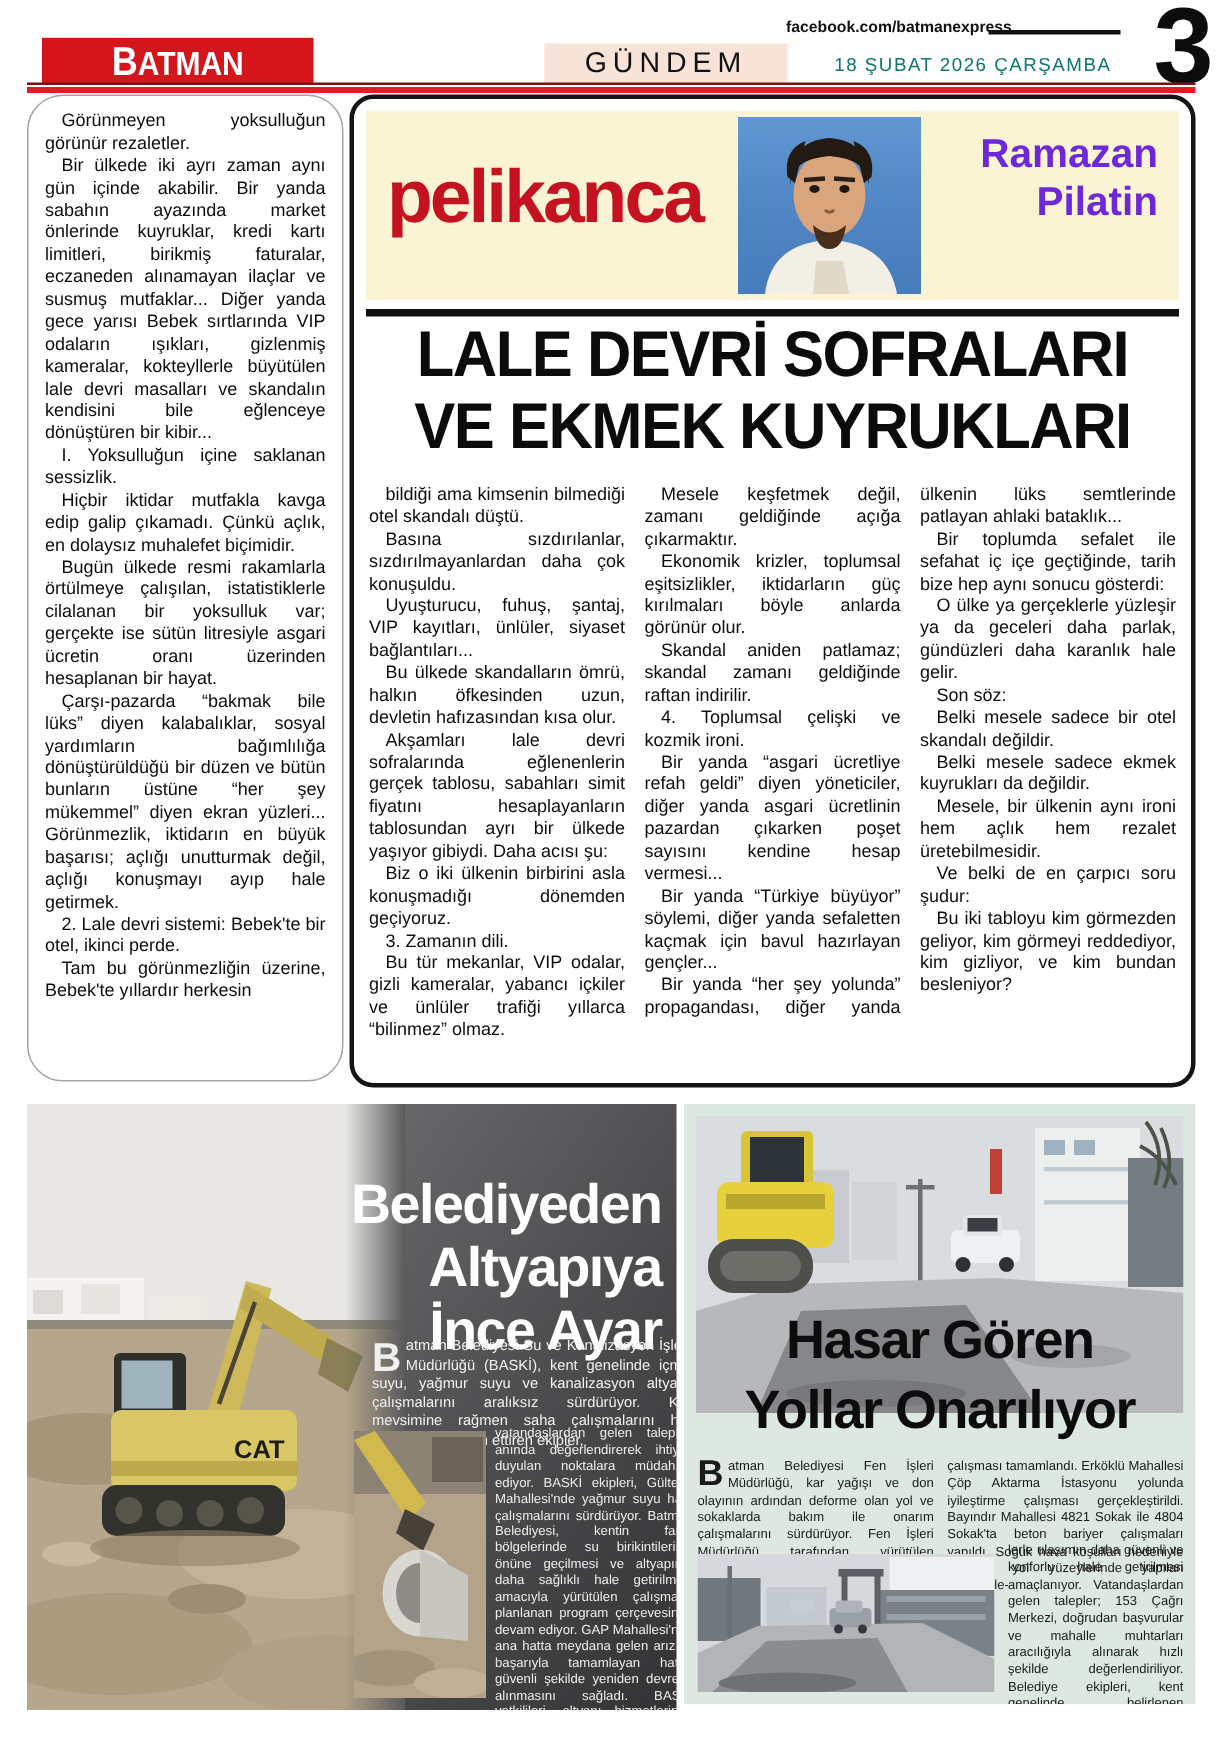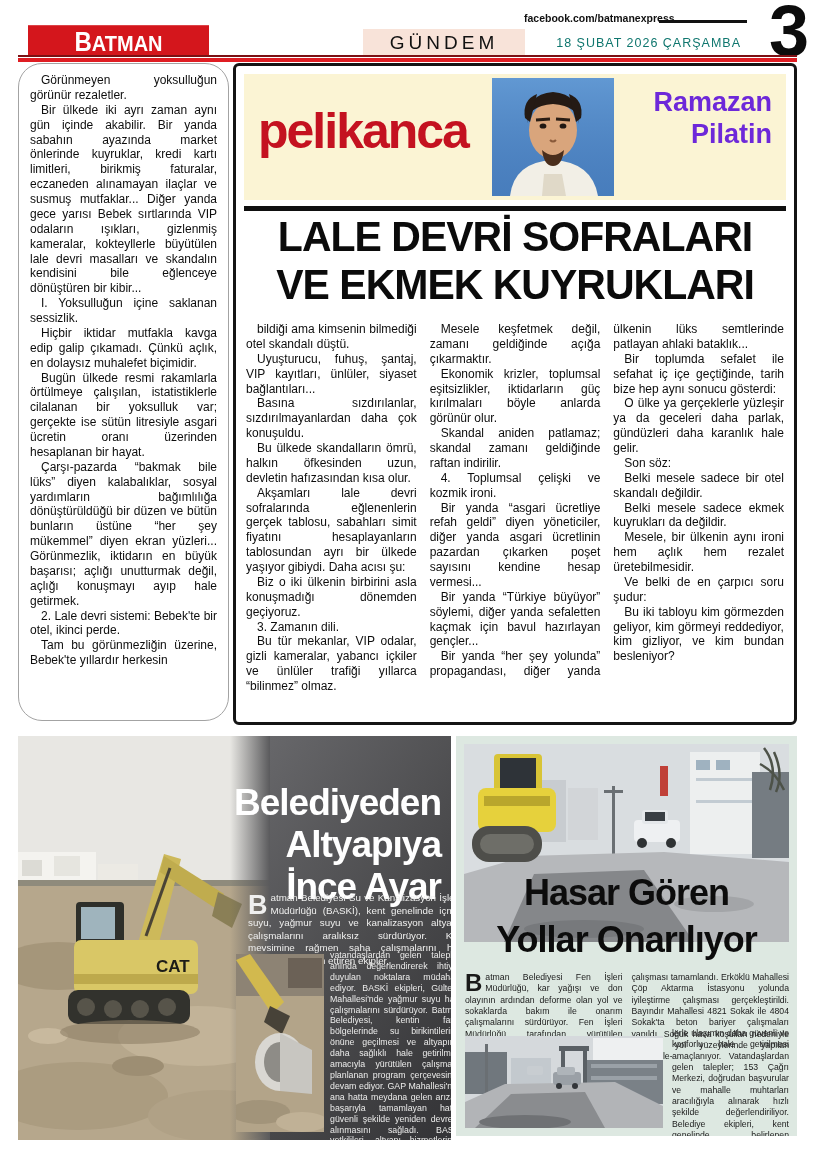--- a/index.html
+++ b/index.html
@@ -21,21 +21,21 @@
                  background:linear-gradient(#7c1013 0 2px, #ffffff 2px 3px, #df1d23 3px 7px); }
 
   
   .left-box { position:absolute; left:18px; top:63px; width:211px; height:658px;
               border:1px solid #a3a3a3; border-radius:24px; padding:9px 11px; overflow:hidden; }
   .left-box .para, .cols .para { font-size:12px; line-height:1.24; text-align:justify; text-indent:11px; color:#0d0d0d; }
   .para.bold { font-weight:400; }
 
   
   .main-box { position:absolute; left:233px; top:63px; width:564px; height:662px;
-              border:3px solid #141414; border-radius:6px; overflow:hidden; }
+              border:3px solid #141414; border-radius:16px; overflow:hidden; }
   .banner { position:absolute; left:8px; top:8px; right:8px; height:126px; background:#fbf4d4; }
   .brand { position:absolute; left:14px; top:28px; font-size:50px; font-weight:800; letter-spacing:-2px; color:#c41220; }
   .portrait { position:absolute; left:248px; top:4px; width:122px; height:118px; }
   .author { position:absolute; right:14px; top:12px; font-size:27px; font-weight:700; text-align:right; line-height:1.2; color:#6d28d9; white-space:pre-line; }
   .black-rule { position:absolute; left:8px; right:8px; top:140px; height:5px; background:#0f0f0f; }
   .headline { position:absolute; left:0; right:0; top:149px; text-align:center; font-weight:800;
               font-size:41px; line-height:1.12; letter-spacing:-1px; color:#0b0b0b; transform:scaleY(1.05); }
   .cols { position:absolute; left:10px; right:10px; top:256px; bottom:8px;
           column-count:3; column-gap:13px; overflow:hidden; }
 
@@ -115,22 +115,22 @@
       <div class="author">Ramazan
 Pilatin</div>
     </div>
     <div class="black-rule"></div>
     <div class="headline">
       <div>LALE DEVRİ SOFRALARI</div>
       <div>VE EKMEK KUYRUKLARI</div>
     </div>
     <div class="cols">
         <p class="para">bildiği ama kimsenin bilmediği otel skandalı düştü.</p>
+        <p class="para">Basına sızdırılanlar, sızdırılmayanlardan daha çok konuşuldu.</p>
         <p class="para">Uyuşturucu, fuhuş, şantaj, VIP kayıtları, ünlüler, siyaset bağlantıları...</p>
-        <p class="para">Basına sızdırılanlar, sızdırılmayanlardan daha çok konuşuldu.</p>
         <p class="para">Bu ülkede skandalların ömrü, halkın öfkesinden uzun, devletin hafızasından kısa olur.</p>
         <p class="para">Akşamları lale devri sofralarında eğlenenlerin gerçek tablosu, sabahları simit fiyatını hesaplayanların tablosundan ayrı bir ülkede yaşıyor gibiydi. Daha acısı şu:</p>
         <p class="para">Biz o iki ülkenin birbirini asla konuşmadığı dönemden geçiyoruz.</p>
         <p class="para bold">3. Zamanın dili.</p>
         <p class="para">Bu tür mekanlar, VIP odalar, gizli kameralar, yabancı içkiler ve ünlüler trafiği yıllarca “bilinmez” olmaz.</p>
         <p class="para">Mesele keşfetmek değil, zamanı geldiğinde açığa çıkarmaktır.</p>
         <p class="para">Ekonomik krizler, toplumsal eşitsizlikler, iktidarların güç kırılmaları böyle anlarda görünür olur.</p>
         <p class="para">Skandal aniden patlamaz; skandal zamanı geldiğinde raftan indirilir.</p>
         <p class="para bold">4. Toplumsal çelişki ve kozmik ironi.</p>
         <p class="para">Bir yanda “asgari ücretliye refah geldi” diyen yöneticiler, diğer yanda asgari ücretlinin pazardan çıkarken poşet sayısını kendine hesap vermesi...</p>

